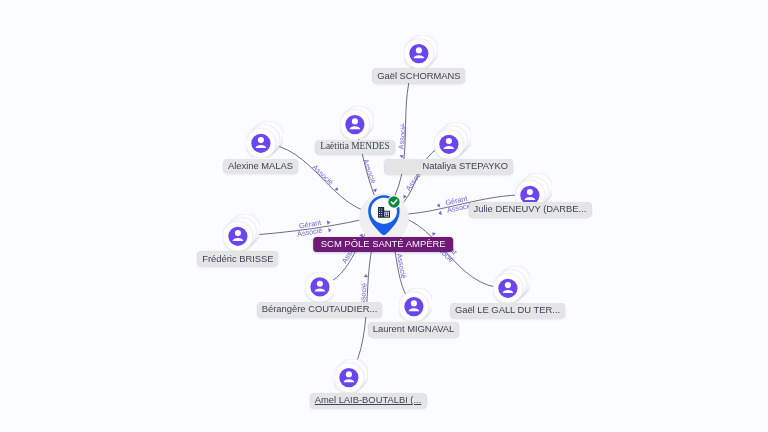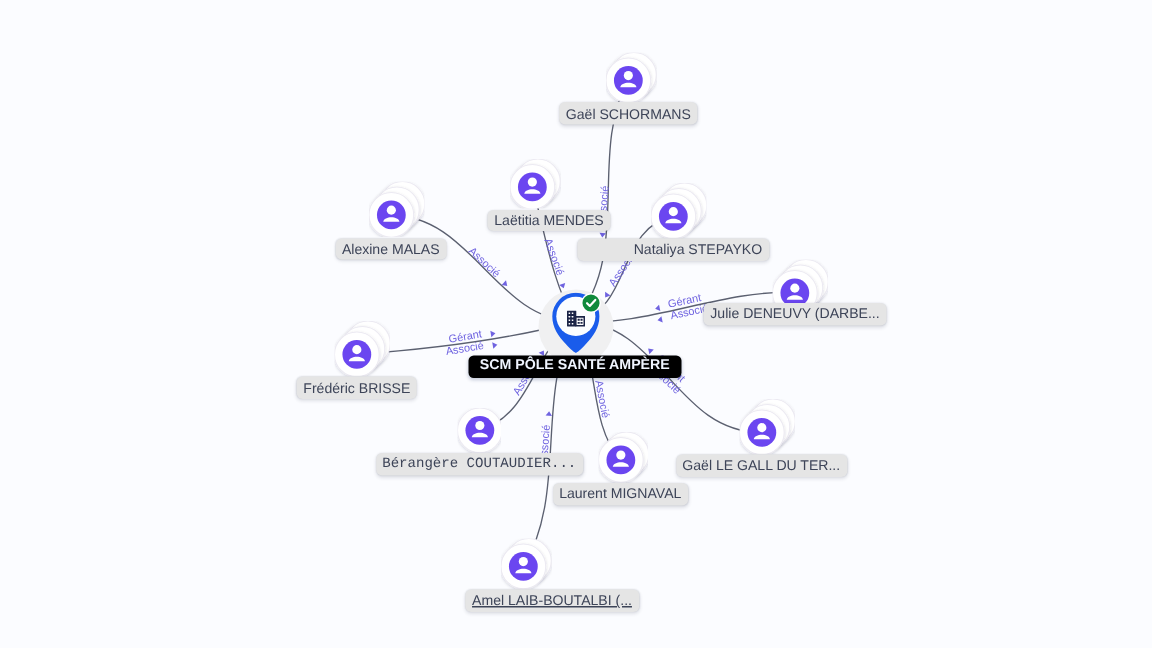--- a/index.html
+++ b/index.html
@@ -7,23 +7,23 @@
   body{width:768px;height:432px;background:#fbfcff;font-family:"Liberation Sans",sans-serif;overflow:hidden;}
   #stage{position:relative;width:768px;height:432px;background:#fbfcff;}
   svg.layer{position:absolute;left:0;top:0;width:768px;height:432px;overflow:visible;}
   .edge{fill:none;stroke:#5b6070;stroke-width:0.9;}
   .elabel{font-family:"Liberation Sans",sans-serif;font-size:7.3px;fill:#6f63e0;}
   .earrow{fill:#6f63e0;}
   .nodewrap{position:absolute;transform:translate(-50%,-50%);}
   .chip{position:absolute;transform:translate(-50%,0);background:#e5e5e5;border-radius:4px;
         box-shadow:0 1.2px 2.4px rgba(30,35,60,.13),0 0 1px rgba(30,35,60,.10);
         padding:2.4px 4.5px 2.6px 4.5px;white-space:nowrap;font-size:9.4px;color:#3d4458;line-height:9.8px;}
-  .centerchip{position:absolute;transform:translate(-50%,0);background:#000000;border-radius:3.5px;
+  .centerchip{position:absolute;transform:translate(-50%,0);background:#701a75;border-radius:3.5px;
         padding:2.4px 7.4px 2.6px 7.4px;white-space:nowrap;font-size:9.45px;color:#f0f5ff;line-height:9.8px;
-        box-shadow:0 1px 2.4px rgba(20,40,90,.24);font-weight:bold;}
+        box-shadow:0 1px 2.4px rgba(20,40,90,.24);}
 </style>
 </head>
 <body>
 
 <div id="stage">
   <svg class="layer" id="edges-layer" viewBox="0 0 768 432">
       <g>
         <path d="M418.9 53.2 C391.79549999999995 103.03750000000001 421.7568 167.19719999999998 383.2 214.5" class="edge"></path>
       </g>
       <g transform="translate(404.4331359863281 154.1248779296875) rotate(-84.66109946595584)">
@@ -123,21 +123,21 @@
               <feDropShadow dx="0" dy="0.7" stdDeviation="0.9" flood-color="#1e2340" flood-opacity="0.18"></feDropShadow>
             </filter>
           </defs>
           <circle cx="18.6" cy="14.9" r="14.9" fill="#ffffff" stroke="#eceaf2" stroke-width="0.7" filter="url(#sh1)"></circle>
           <circle cx="14.9" cy="18.6" r="14.9" fill="#ffffff" stroke="#eceaf2" stroke-width="0.7" filter="url(#sh1)"></circle>
           <circle cx="14.9" cy="18.6" r="9.6" fill="#6b46f0"></circle>
           <circle cx="14.9" cy="15.400000000000002" r="3.05" fill="#fff"></circle>
           <path d="M9.5 23.200000000000003 C10 19.200000000000003 19.8 19.200000000000003 20.3 23.200000000000003 Z" fill="#fff"></path>
         </svg>
       </div>
-      <div class="chip" style="left: 366px; top: 139.5px;">Laëtitia MENDES</div>
+      <div class="chip" style="left: 355px; top: 139.5px; font-family: Liberation Serif, serif;">Laëtitia MENDES</div>
       <div class="nodewrap" style="left: 245.6px; top: 121.2px; width: 37.2px; height: 37.2px; transform: none;">
         <svg viewBox="0 0 37.2 37.2" width="37.2" height="37.2" style="display:block">
           <defs>
             <filter id="sh2" x="-60%" y="-60%" width="220%" height="220%">
               <feDropShadow dx="0" dy="0.7" stdDeviation="0.9" flood-color="#1e2340" flood-opacity="0.18"></feDropShadow>
             </filter>
           </defs>
           <circle cx="22.3" cy="14.9" r="14.9" fill="#ffffff" stroke="#eceaf2" stroke-width="0.7" filter="url(#sh2)"></circle>
           <circle cx="18.6" cy="18.6" r="14.9" fill="#ffffff" stroke="#eceaf2" stroke-width="0.7" filter="url(#sh2)"></circle>
           <circle cx="14.9" cy="22.3" r="14.9" fill="#ffffff" stroke="#eceaf2" stroke-width="0.7" filter="url(#sh2)"></circle>
@@ -201,21 +201,21 @@
             <filter id="sh6" x="-60%" y="-60%" width="220%" height="220%">
               <feDropShadow dx="0" dy="0.7" stdDeviation="0.9" flood-color="#1e2340" flood-opacity="0.18"></feDropShadow>
             </filter>
           </defs>
           <circle cx="14.9" cy="14.9" r="14.9" fill="#ffffff" stroke="#eceaf2" stroke-width="0.7" filter="url(#sh6)"></circle>
           <circle cx="14.9" cy="14.9" r="9.6" fill="#6b46f0"></circle>
           <circle cx="14.9" cy="11.7" r="3.05" fill="#fff"></circle>
           <path d="M9.5 19.5 C10 15.5 19.8 15.5 20.3 19.5 Z" fill="#fff"></path>
         </svg>
       </div>
-      <div class="chip" style="left: 319.5px; top: 302px; font-family: Liberation Mono, monospace;">Bérangère COUTAUDIER...</div>
+      <div class="chip" style="left: 319.5px; top: 302px;">Bérangère COUTAUDIER...</div>
       <div class="nodewrap" style="left: 492.6px; top: 265.7px; width: 37.2px; height: 37.2px; transform: none;">
         <svg viewBox="0 0 37.2 37.2" width="37.2" height="37.2" style="display:block">
           <defs>
             <filter id="sh7" x="-60%" y="-60%" width="220%" height="220%">
               <feDropShadow dx="0" dy="0.7" stdDeviation="0.9" flood-color="#1e2340" flood-opacity="0.18"></feDropShadow>
             </filter>
           </defs>
           <circle cx="22.3" cy="14.9" r="14.9" fill="#ffffff" stroke="#eceaf2" stroke-width="0.7" filter="url(#sh7)"></circle>
           <circle cx="18.6" cy="18.6" r="14.9" fill="#ffffff" stroke="#eceaf2" stroke-width="0.7" filter="url(#sh7)"></circle>
           <circle cx="14.9" cy="22.3" r="14.9" fill="#ffffff" stroke="#eceaf2" stroke-width="0.7" filter="url(#sh7)"></circle>

